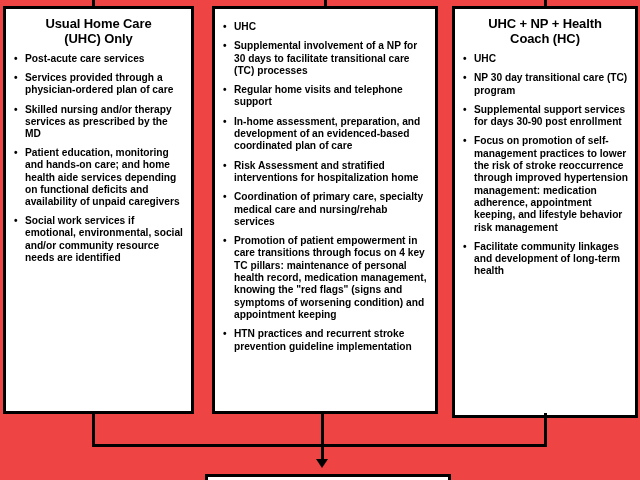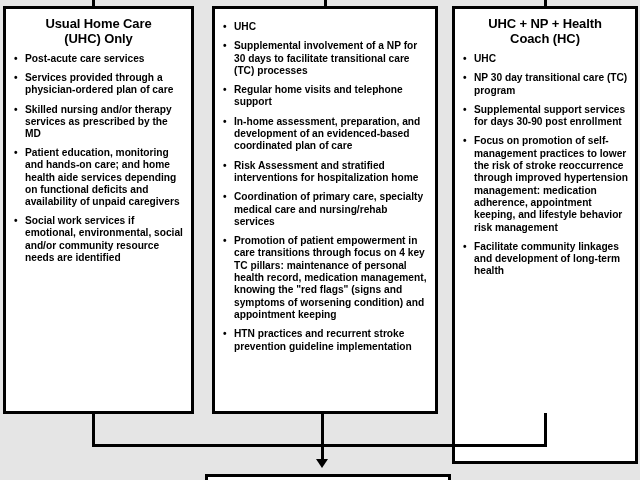--- a/index.html
+++ b/index.html
@@ -10,21 +10,21 @@
   }
   body {
     font-family: "Liberation Sans", "DejaVu Sans", sans-serif;
     color: #000000;
   }
   #canvas {
     position: relative;
     width: 640px;
     height: 480px;
     overflow: hidden;
-    background: #e5e5e5;
+    background: #ef4444;
   }
 
   
   .arm-box {
     position: absolute;
     box-sizing: border-box;
     border: 3px solid #000000;
     background: #ffffff;
     padding: 5px 6px 4px 6px;
     overflow: hidden;
@@ -62,21 +62,21 @@
 
   
   #box-uhc { left: 3px; top: 6px; width: 191px; height: 408px; }
   #box-uhc .bullet-item { font-size: 10.2px; line-height: 12.2px; }
   #box-uhc .bullet-item .dot { font-size: 10.2px; line-height: 12.2px; }
 
   #box-np { left: 212px; top: 6px; width: 226px; height: 408px; }
   #box-np .bullet-item { font-size: 10.2px; line-height: 12.3px; }
   #box-np .bullet-item .dot { font-size: 10.2px; line-height: 12.3px; }
 
-  #box-hc { left: 452px; top: 6px; width: 186px; height: 458px; }
+  #box-hc { left: 452px; top: 6px; width: 186px; height: 412px; }
   #box-hc .bullet-item { font-size: 10.2px; line-height: 12.3px; }
   #box-hc .bullet-item .dot { font-size: 10.2px; line-height: 12.3px; }
 
   
   #box-outcome {
     position: absolute;
     left: 205px;
     top: 474px;
     width: 246px;
     height: 40px;

